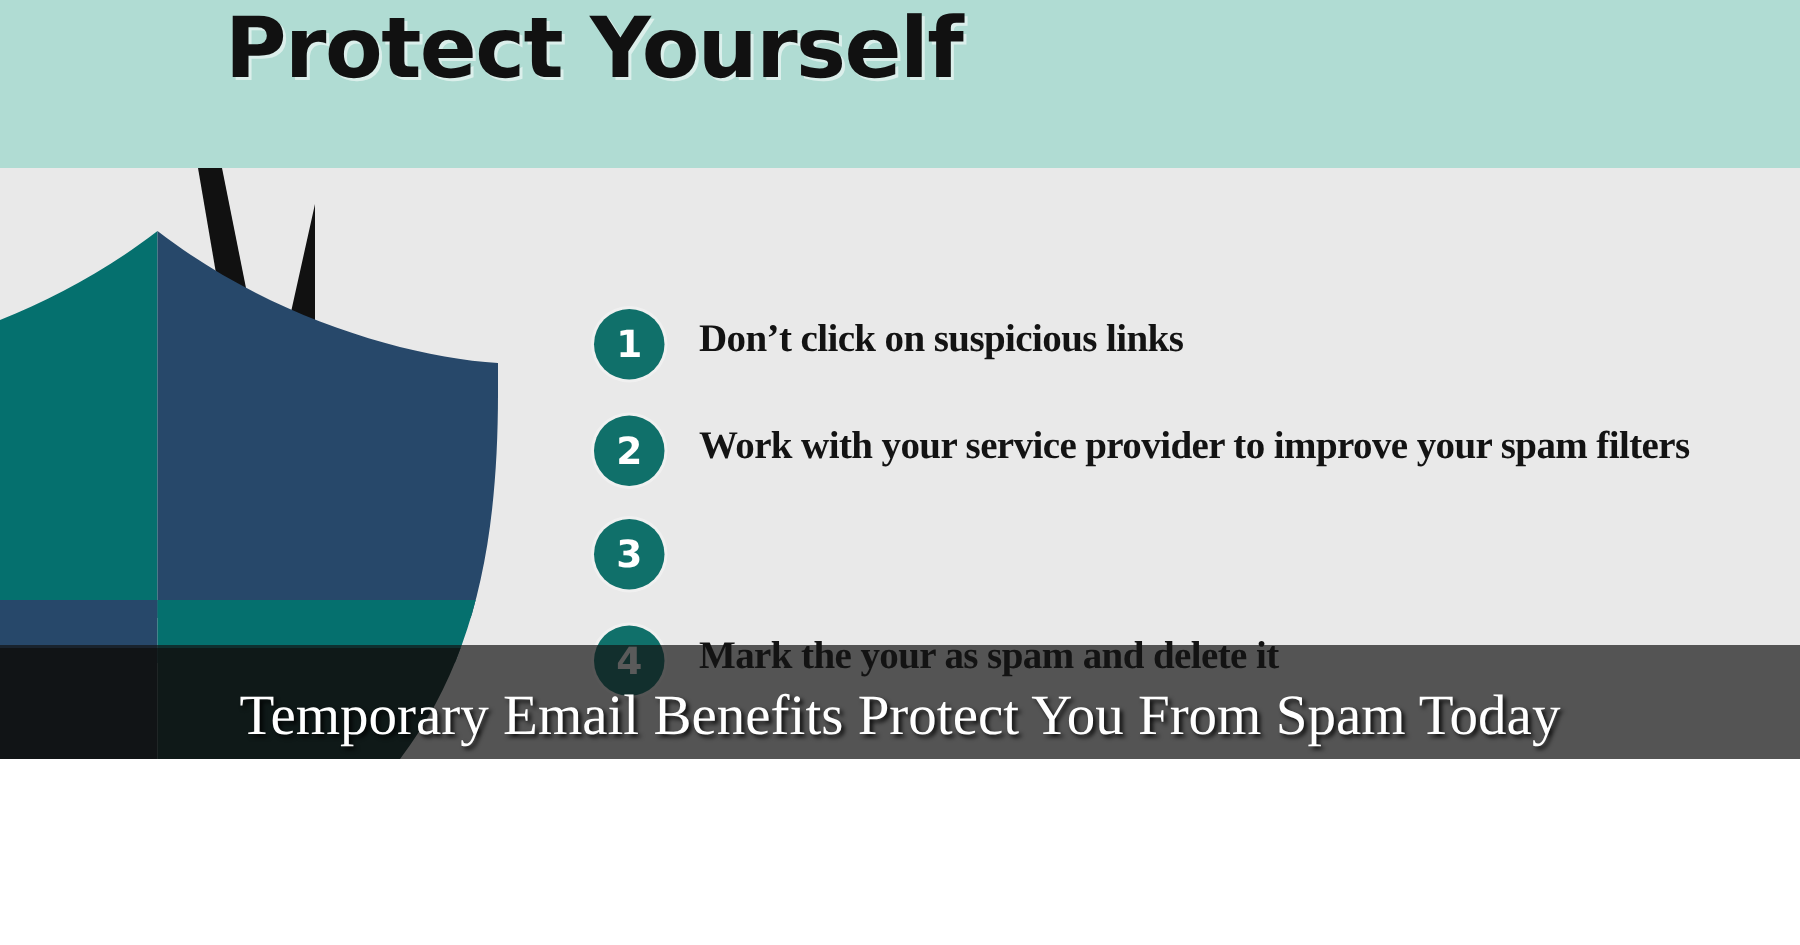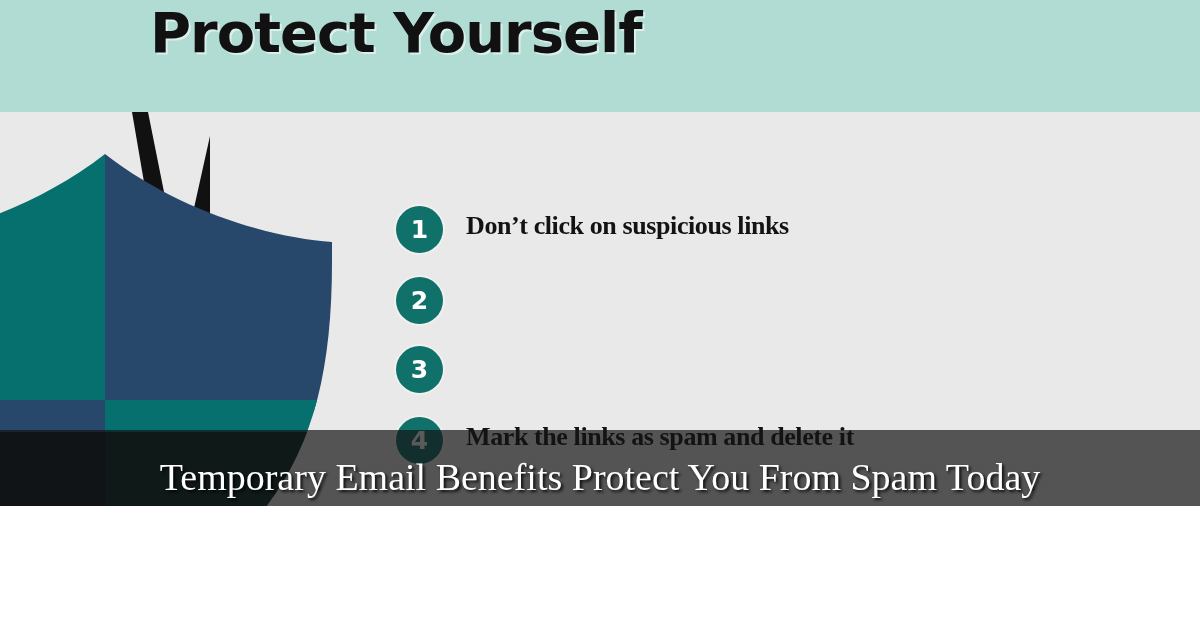--- a/index.html
+++ b/index.html
@@ -195,29 +195,30 @@
 
     <div class="tips">
 
       <div class="tip-row row-1">
         <div class="tip-badge">1</div>
         <div class="tip-text">Don’t click on suspicious links</div>
       </div>
 
       <div class="tip-row row-2">
         <div class="tip-badge">2</div>
+        <div class="tip-text">Work with your service provider to improve your spam filters</div>
       </div>
 
       <div class="tip-row row-3">
         <div class="tip-badge">3</div>
       </div>
 
       <div class="tip-row row-4">
         <div class="tip-badge">4</div>
-        <div class="tip-text">Mark the links as spam and delete it</div>
+        <div class="tip-text">Mark the your as spam and delete it</div>
       </div>
 
     </div>
   </div>
 
   <div class="overlay"></div>
 
   <div class="overlay-inner">
     <div class="overlay-title">Temporary Email Benefits Protect You From Spam Today</div>
 

